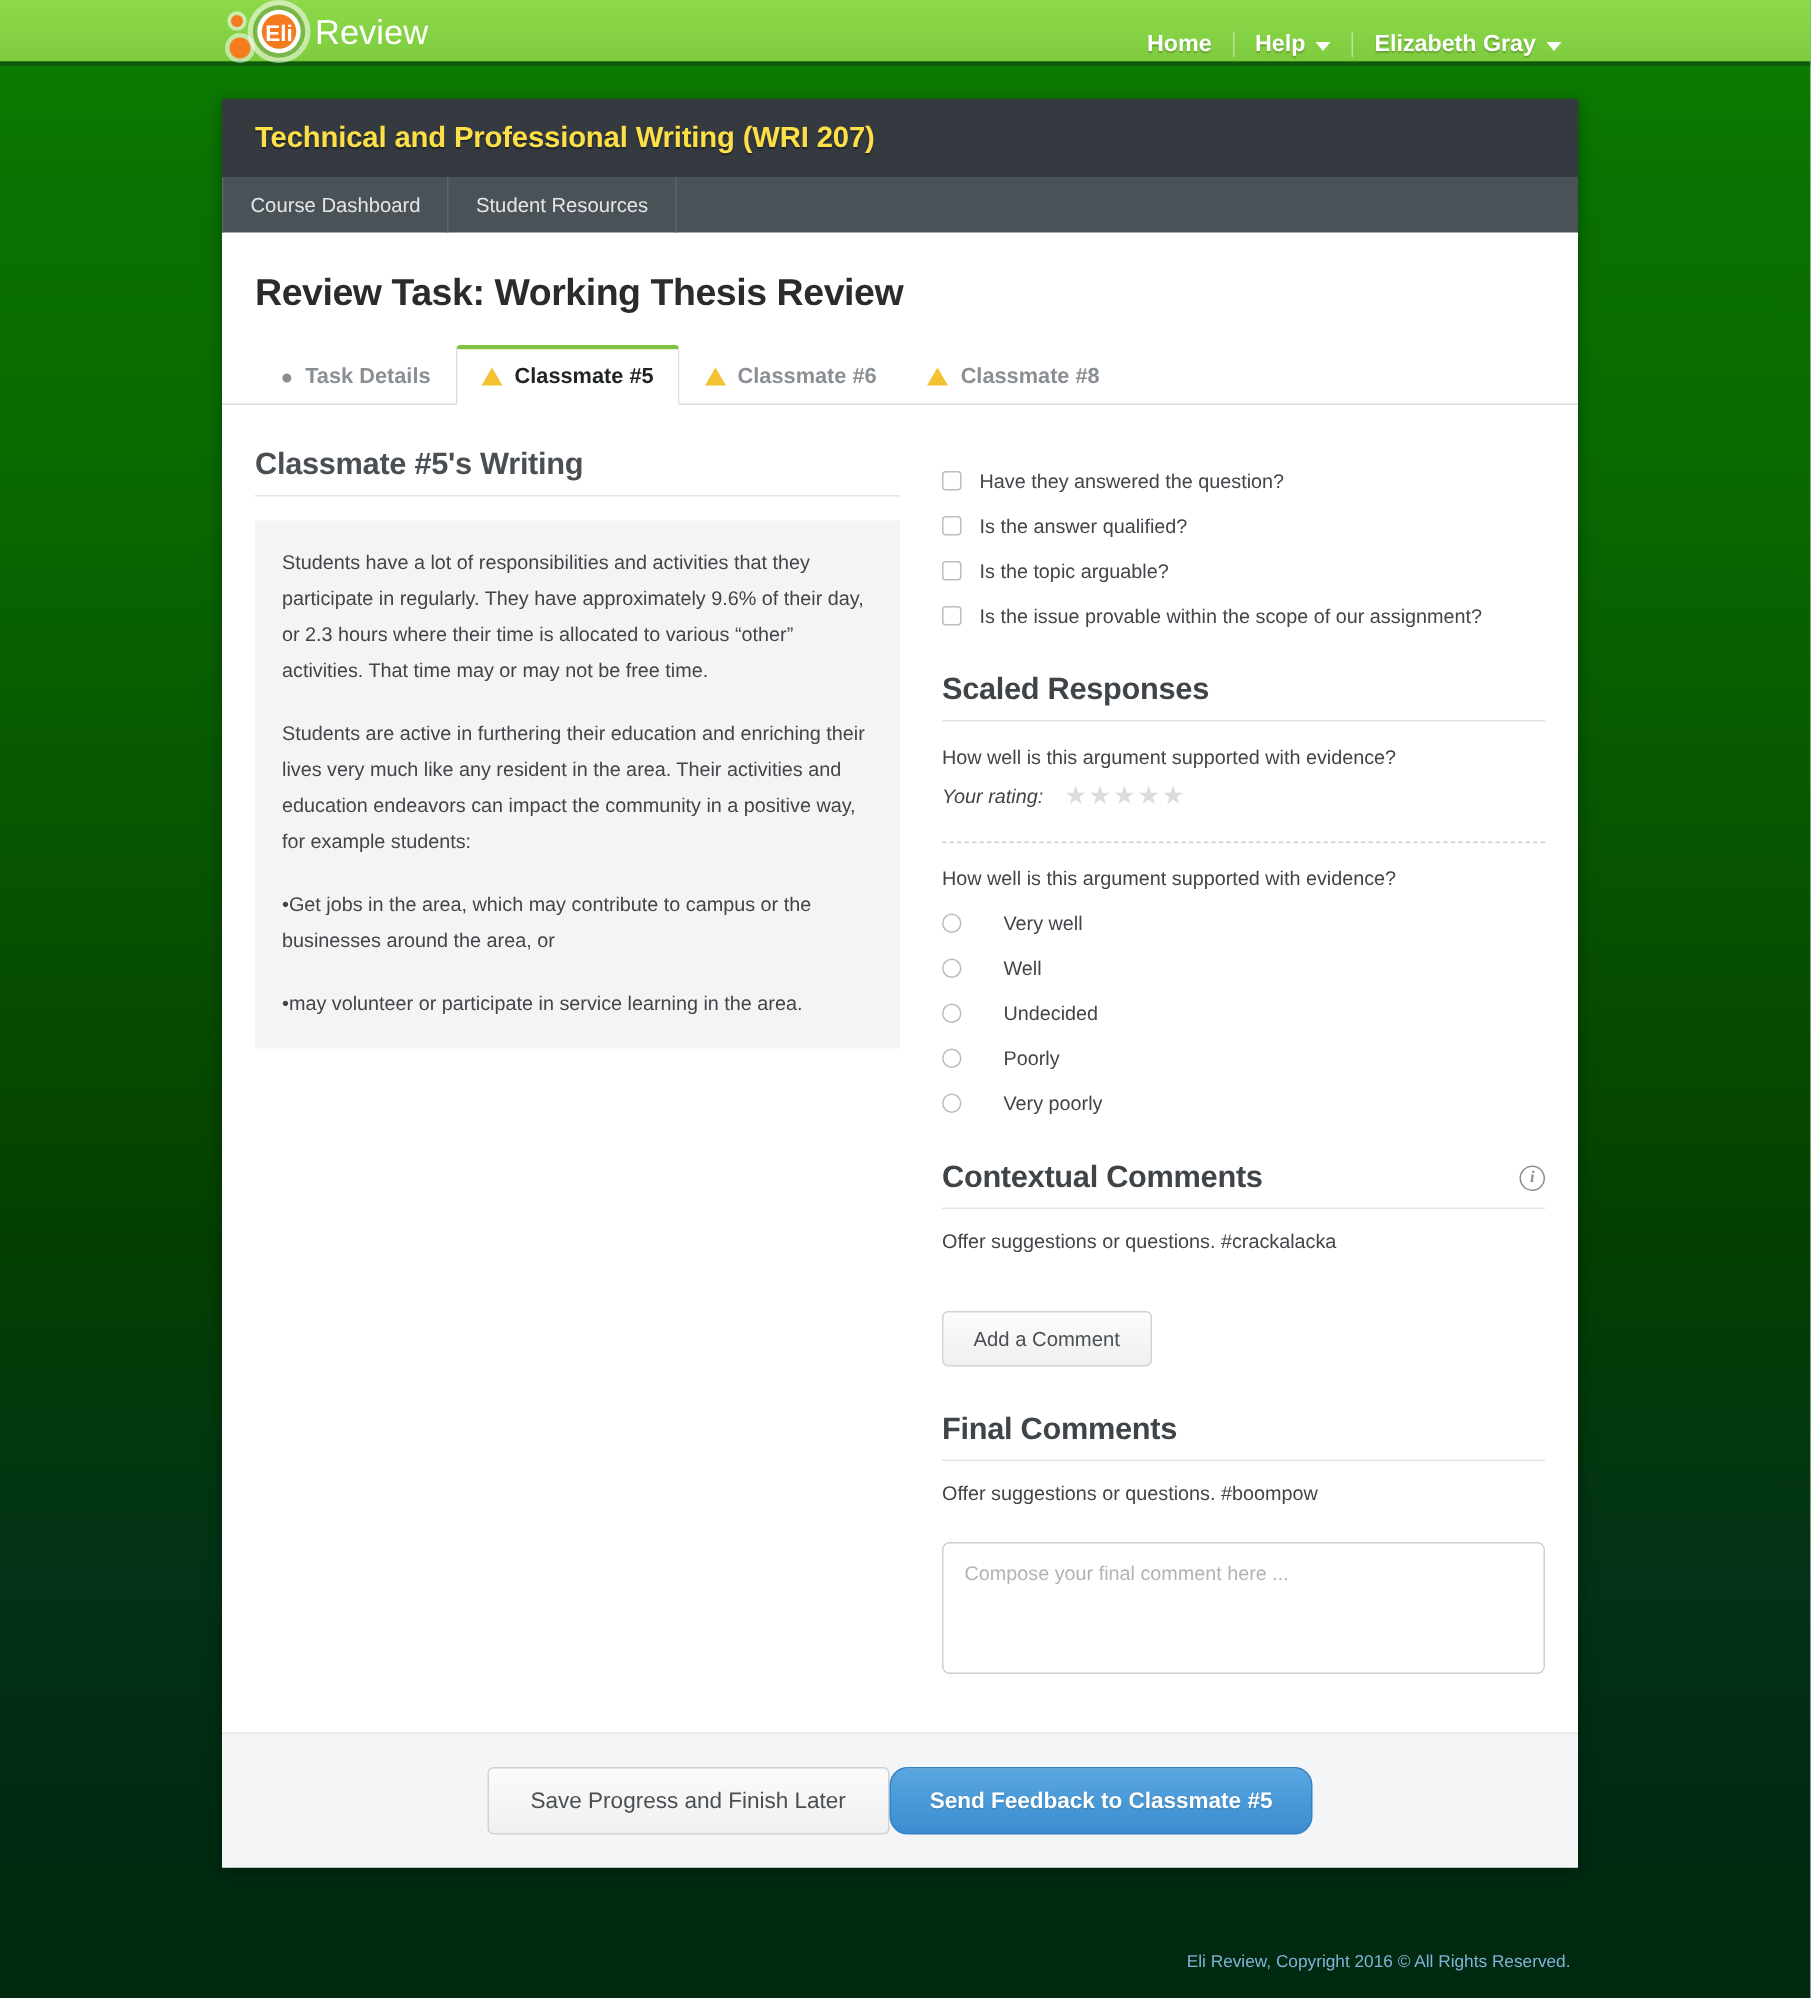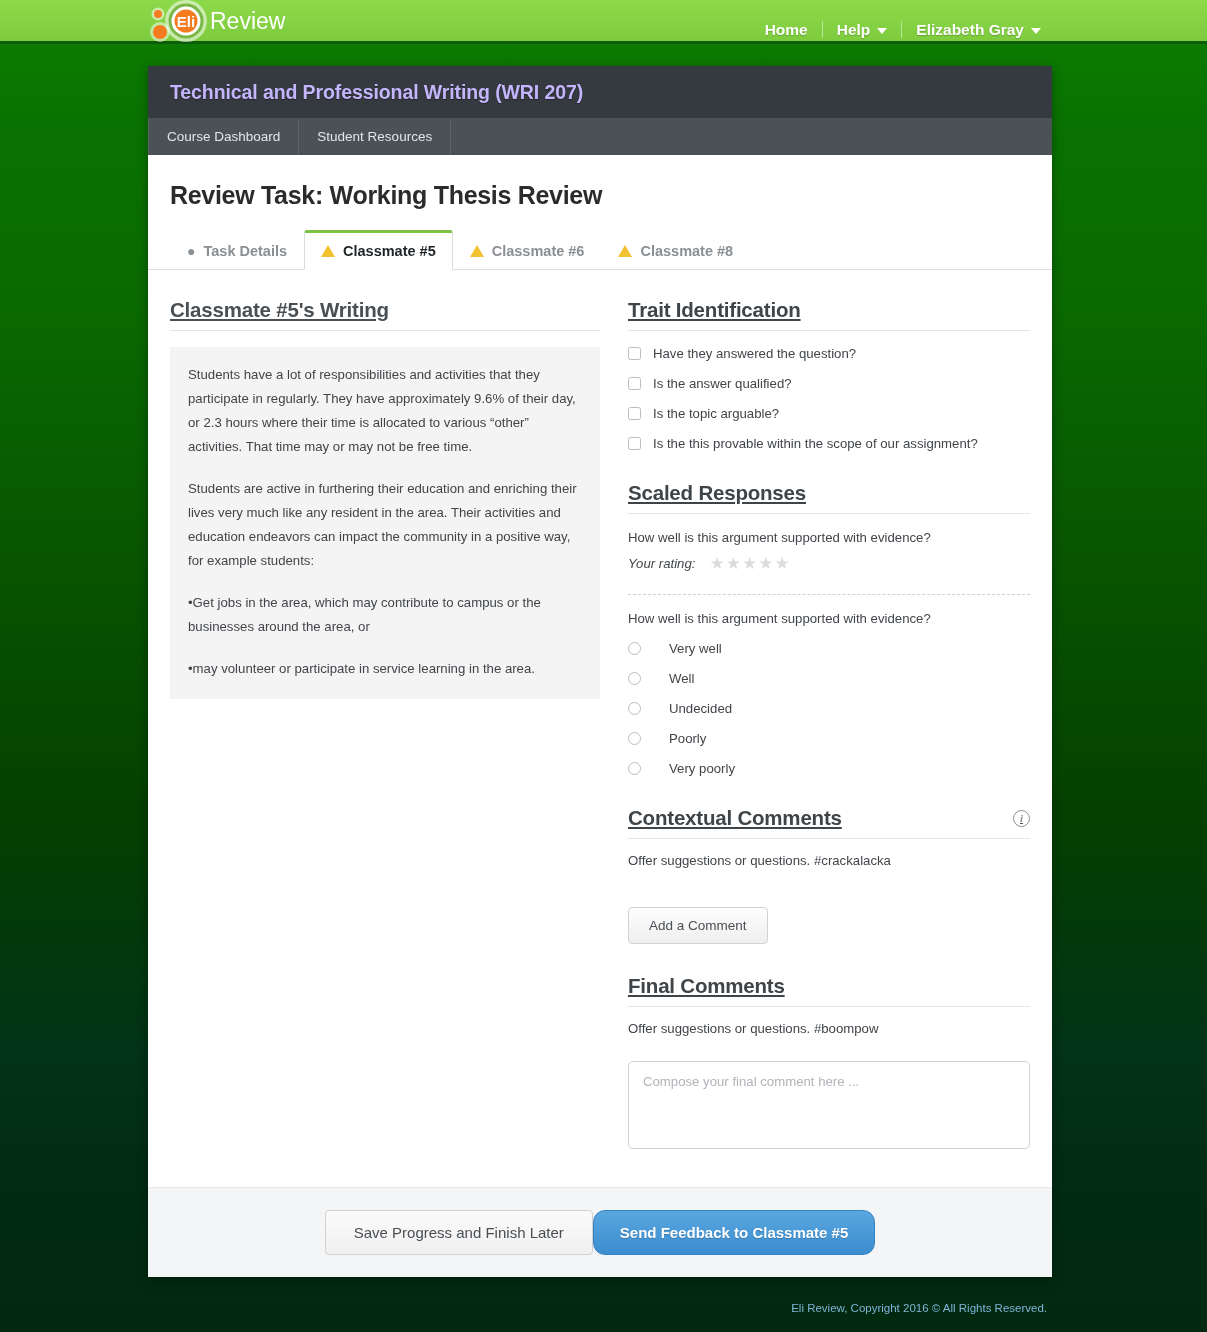--- a/index.html
+++ b/index.html
@@ -49,21 +49,21 @@
   .card {
     position: absolute; left: 148px; top: 66px;
     width: 904px; background: #ffffff;
     box-shadow: 0 2px 10px rgba(0,0,0,0.35);
   }
   .course-header {
     background: #343a40; height: 52px;
     display: flex; align-items: center; padding: 0 22px;
   }
   .course-title {
-    color: #c4b5fd; font-size: 19.5px; font-weight: bold;
+    color: #fde047; font-size: 19.5px; font-weight: bold;
     text-shadow: 0 1px 1px rgba(0,0,0,0.4);
     letter-spacing: -0.1px;
   }
   .course-nav {
     background: #4b5257; height: 37px; display: flex; align-items: stretch;
   }
   .course-nav a {
     color: #e3e6e8; font-size: 13.5px; text-decoration: none;
     display: flex; align-items: center; padding: 0 18px;
     border-right: 1px solid #5b6267;
@@ -110,21 +110,21 @@
   
   .cols { display: flex; gap: 28px; padding-top: 28px; }
   .col-left { width: 430px; }
   .col-right { flex: 1; }
 
   .sec-head {
     font-size: 20.5px; font-weight: bold; color: #4a4f54;
     margin: 0 0 0 0; padding-bottom: 8px;
     border-bottom: 1px solid #e4e4e4;
     letter-spacing: -0.2px;
-    display: flex; align-items: center; justify-content: space-between; text-decoration: underline;
+    display: flex; align-items: center; justify-content: space-between;
   }
   .sec-head.right-head { color: #3f4448; }
 
   .writing-box {
     background: #f4f4f4; padding: 16px 18px 18px 18px;
     margin-top: 16px; font-size: 13.2px; color: #414549;
     line-height: 1.82;
   }
   .writing-box p { margin: 0 0 18px 0; }
   .writing-box p:last-child { margin-bottom: 0; }
@@ -295,39 +295,36 @@
           <p>Students have a lot of responsibilities and activities that they participate in regularly. They have approximately 9.6% of their day, or 2.3 hours where their time is allocated to various “other” activities. That time may or may not be free time.</p>
           <p>Students are active in furthering their education and enriching their lives very much like any resident in the area. Their activities and education endeavors can impact the community in a positive way, for example students:</p>
           <p>•Get jobs in the area, which may contribute to campus or the businesses around the area, or</p>
           <p>•may volunteer or participate in service learning in the area.</p>
         </div>
       </div>
 
       <div class="col-right">
 
         
-        <div class="sec-head right-head">
-          <span>Trait Identification</span>
-        </div>
 
         <div class="check-row">
           <span class="cbox"></span>
           <span class="check-lbl">Have they answered the question?</span>
         </div>
         <div class="check-row">
           <span class="cbox"></span>
           <span class="check-lbl">Is the answer qualified?</span>
         </div>
         <div class="check-row">
           <span class="cbox"></span>
           <span class="check-lbl">Is the topic arguable?</span>
         </div>
         <div class="check-row">
           <span class="cbox"></span>
-          <span class="check-lbl">Is the this provable within the scope of our assignment?</span>
+          <span class="check-lbl">Is the issue provable within the scope of our assignment?</span>
         </div>
 
         
         <div class="sec-head right-head sec-gap">
           <span>Scaled Responses</span>
         </div>
 
         <p class="q-text">How well is this argument supported with evidence?</p>
 
         <div class="rating-row">

